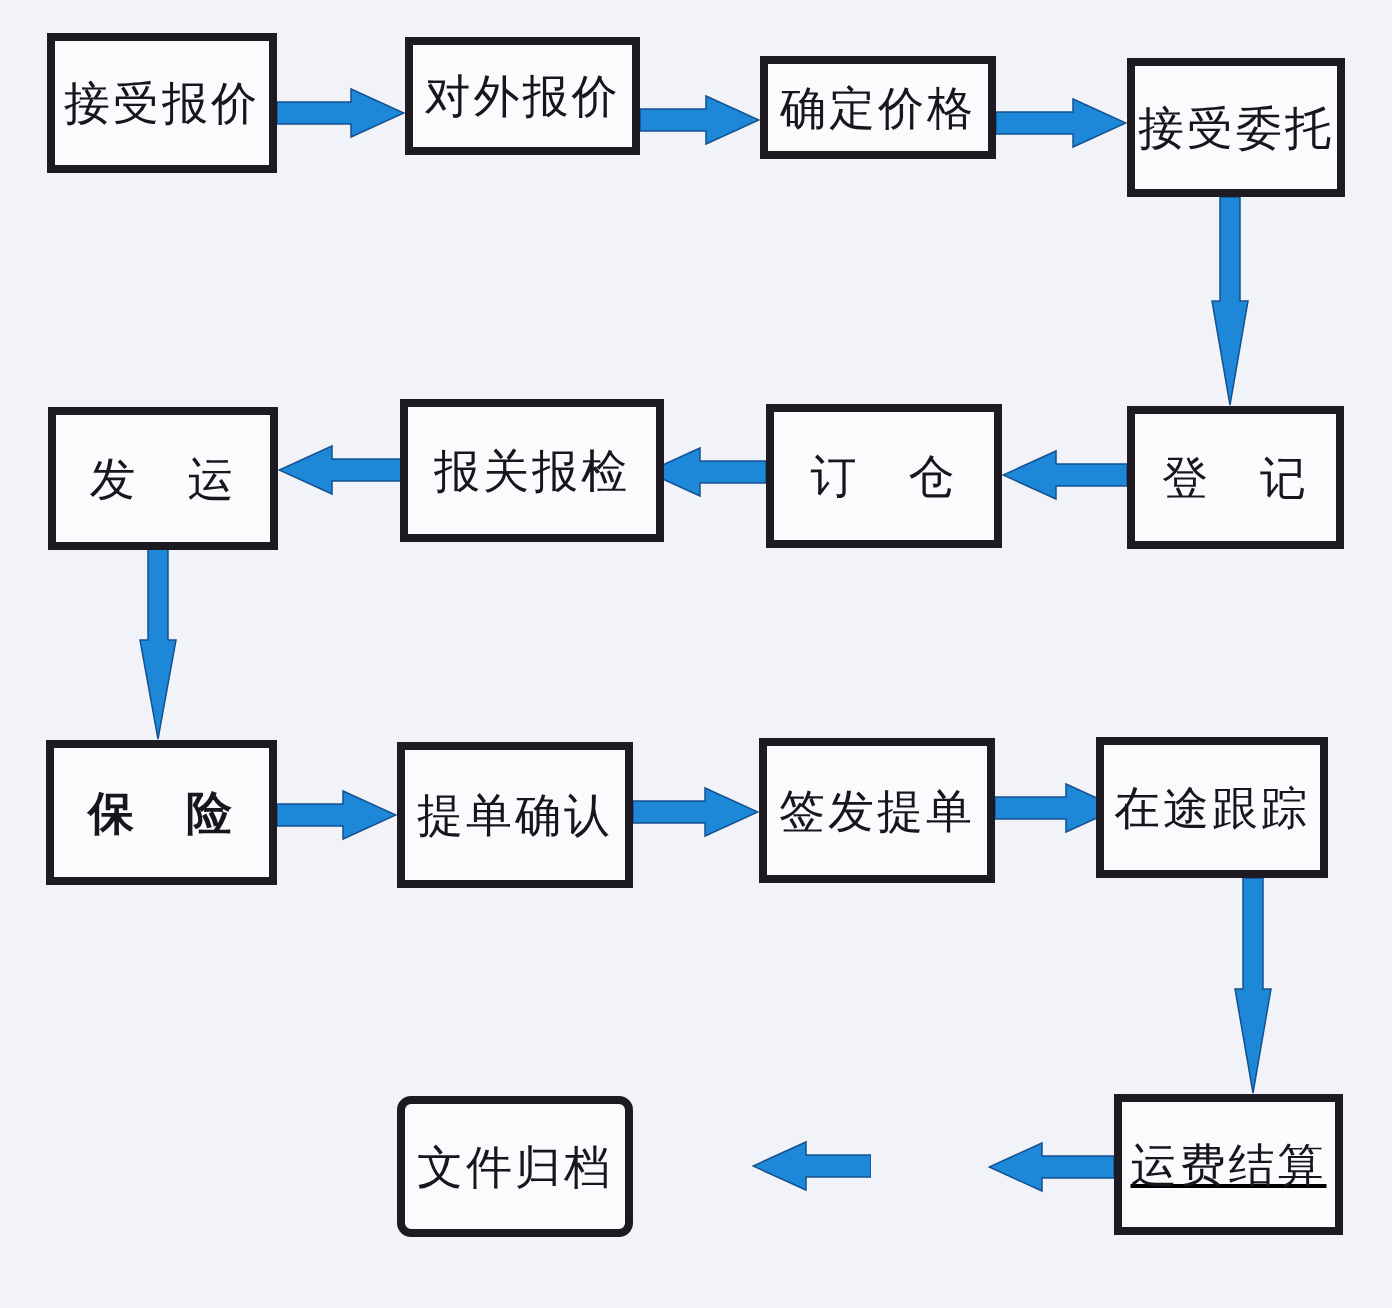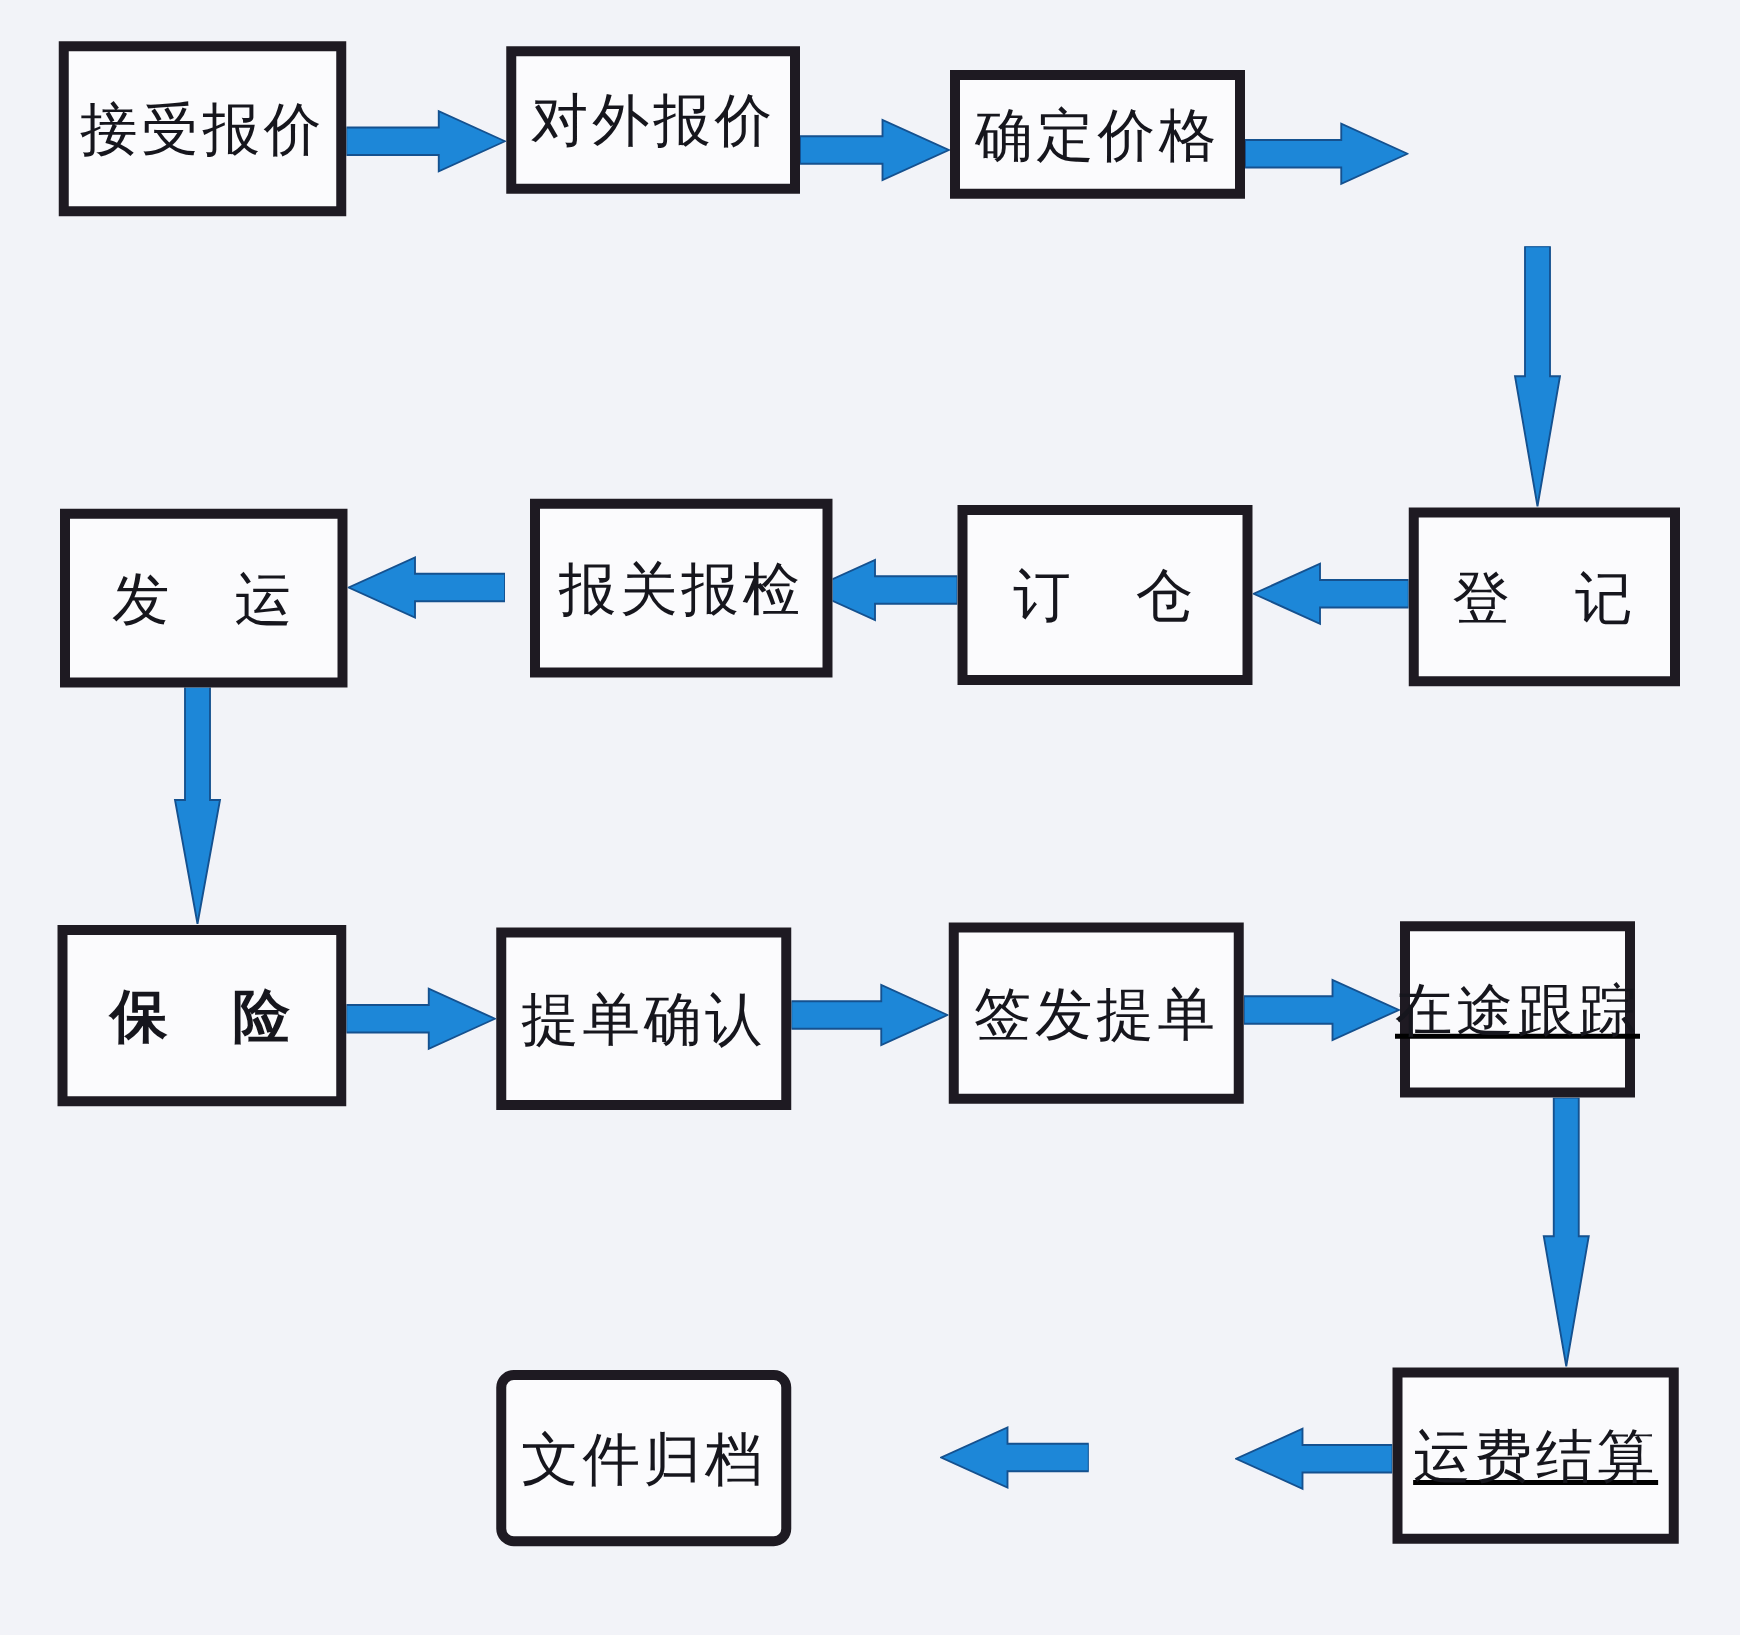--- a/index.html
+++ b/index.html
@@ -36,26 +36,26 @@
   .arrow-layer, .arrow-layer svg {
     position: absolute;
   }
   
   #node-accept-quote                   { left:   47px; top:   33px; width: 230px; height: 140px; }
   #node-external-quote                 { left:  405px; top:   37px; width: 235px; height: 118px; }
   #node-determine-price                { left:  760px; top:   56px; width: 236px; height: 103px; }
   #node-accept-entrust                 { left: 1127px; top:   58px; width: 218px; height: 139px; }
   #node-register                       { left: 1127px; top:  406px; width: 217px; height: 143px; }
   #node-book-space                     { left:  766px; top:  404px; width: 236px; height: 144px; }
-  #node-customs-declaration-inspection { left:  424px; top:  399px; width: 242px; height: 143px; }
+  #node-customs-declaration-inspection { left:  400px; top:  399px; width: 264px; height: 143px; }
   #node-dispatch                       { left:   48px; top:  407px; width: 230px; height: 143px; }
   #node-insurance                      { left:   46px; top:  740px; width: 231px; height: 145px; font-weight: bold; }
   #node-bl-confirmation                { left:  397px; top:  742px; width: 236px; height: 146px; }
   #node-issue-bl                       { left:  759px; top:  738px; width: 236px; height: 145px; }
-  #node-in-transit-tracking            { left: 1120px; top:  737px; width: 188px; height: 141px; text-decoration: underline; }
+  #node-in-transit-tracking            { left: 1096px; top:  737px; width: 232px; height: 141px; }
   #node-freight-settlement             { left: 1114px; top: 1094px; width: 229px; height: 141px; text-decoration: underline; }
   #node-return-customs-form            { left:  752px; top: 1102px; width: 236px; height: 142px; }
   #node-file-archiving                 { left:  397px; top: 1096px; width: 236px; height: 141px; border-radius: 14px; }
 </style>
 </head>
 <body>
 
 <div class="canvas">
 
   <div class="arrow-layer">
@@ -105,20 +105,23 @@
 
   <div class="node" id="node-accept-quote">
     <span class="label">接受报价</span>
   </div>
   <div class="node" id="node-external-quote">
     <span class="label">对外报价</span>
   </div>
   <div class="node" id="node-determine-price">
     <span class="label">确定价格</span>
   </div>
+  <div class="node" id="node-accept-entrust">
+    <span class="label">接受委托</span>
+  </div>
   <div class="node" id="node-register">
     <span class="label">登　记</span>
   </div>
   <div class="node" id="node-book-space">
     <span class="label">订　仓</span>
   </div>
   <div class="node" id="node-customs-declaration-inspection">
     <span class="label">报关报检</span>
   </div>
   <div class="node" id="node-dispatch">

